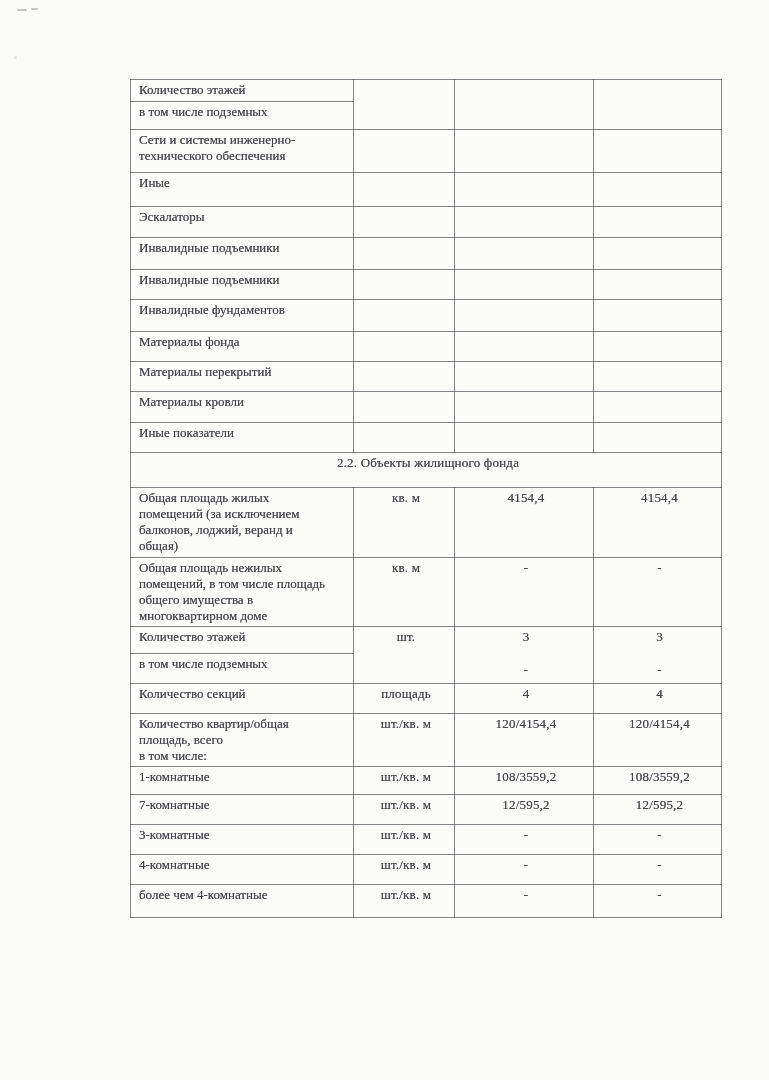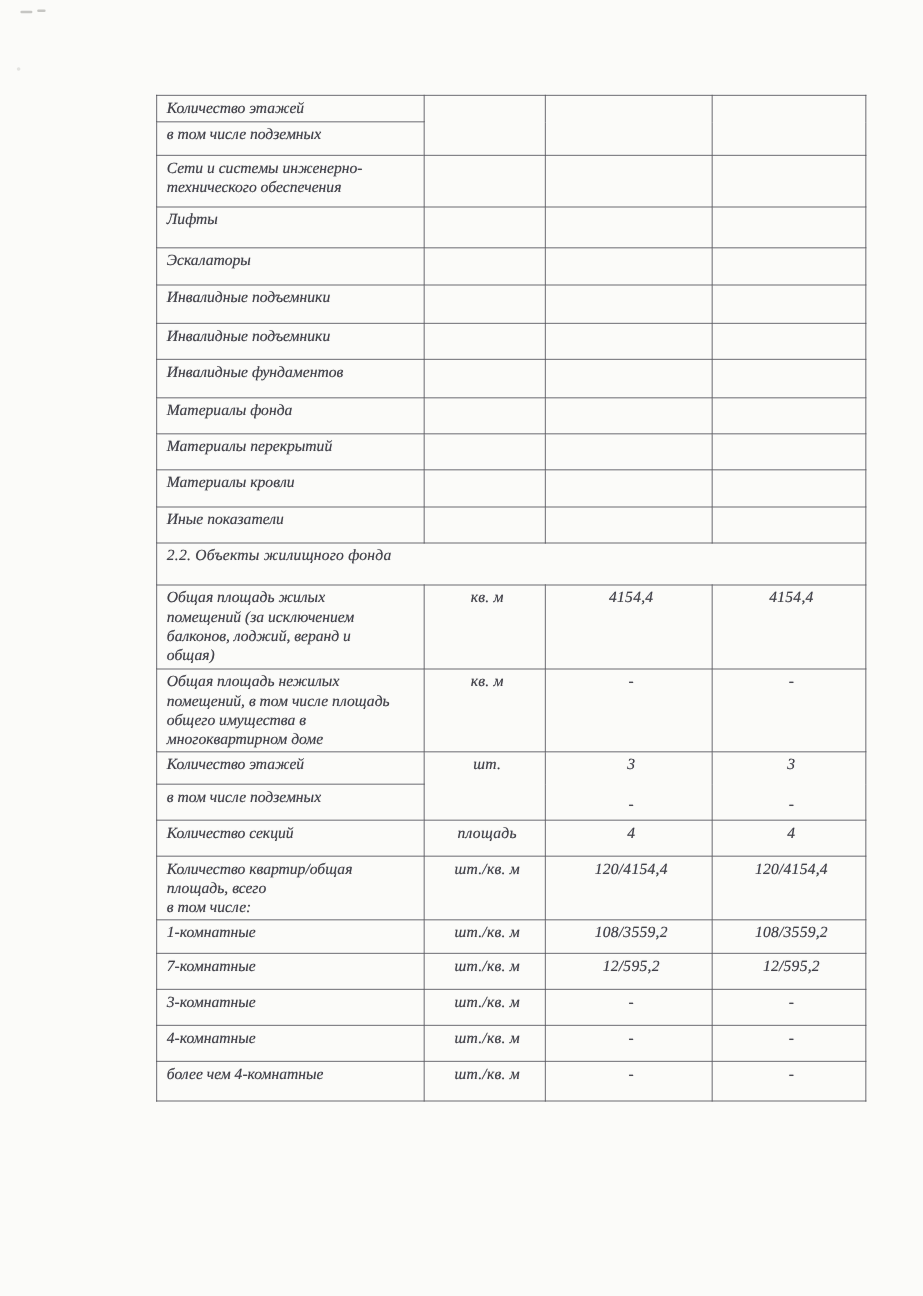--- a/index.html
+++ b/index.html
@@ -21,39 +21,39 @@
   .scan-mark{position:absolute;background:#9a9a98;opacity:.55;border-radius:1px;}
   .scan-mark.m1{left:17px;top:9px;width:10px;height:2px;}
   .scan-mark.m2{left:31px;top:8px;width:7px;height:2px;}
   .scan-mark.m3{left:14px;top:56px;width:3px;height:3px;opacity:.25;border-radius:50%;}
 
   table.doc{
     position:absolute;left:130px;top:79px;
     width:591px;
     border-collapse:collapse;
     table-layout:fixed;
-    font-style:italic;
   }
   table.doc td{
     border:1px solid var(--line);
     vertical-align:top;
     box-sizing:border-box;
     font-size:13px;
     line-height:16px;
     text-shadow:0 0 0.6px rgba(67,67,75,0.65);
     padding:2px 4px 2px 8px;
   }
   td.lbl{white-space:pre-line;}
   td.unit,td.val{
     text-align:center;
     padding:2px 2px;
     font-size:13.5px;
     letter-spacing:.2px;
   }
   td.section{
+    text-align:center;
     font-size:14px;
     padding-top:8px;
     letter-spacing:.2px;
   }
   .stack{display:flex;flex-direction:column;align-items:center;}
   .stack .second{margin-top:17px;}
 </style>
 </head>
 <body>
 
@@ -81,21 +81,21 @@
       <td class="lbl">в том числе подземных</td>
     </tr>
     <tr style="height:43px">
       <td class="lbl">Сети и системы инженерно-
 технического обеспечения</td>
       <td class="unit"></td>
       <td class="val"></td>
       <td class="val"></td>
     </tr>
     <tr style="height:34px">
-      <td class="lbl">Лифты</td>
+      <td class="lbl">Иные</td>
       <td class="unit"></td>
       <td class="val"></td>
       <td class="val"></td>
     </tr>
     <tr style="height:31px">
       <td class="lbl">Эскалаторы</td>
       <td class="unit"></td>
       <td class="val"></td>
       <td class="val"></td>
     </tr>

